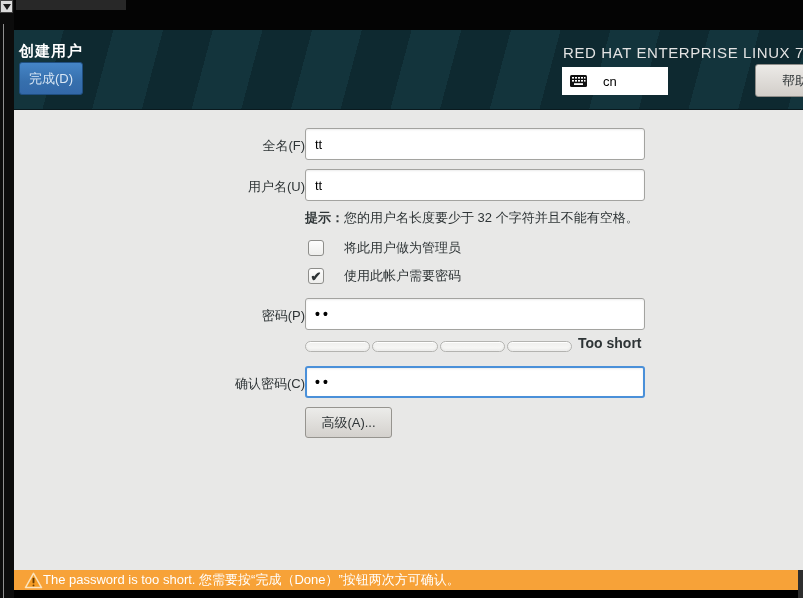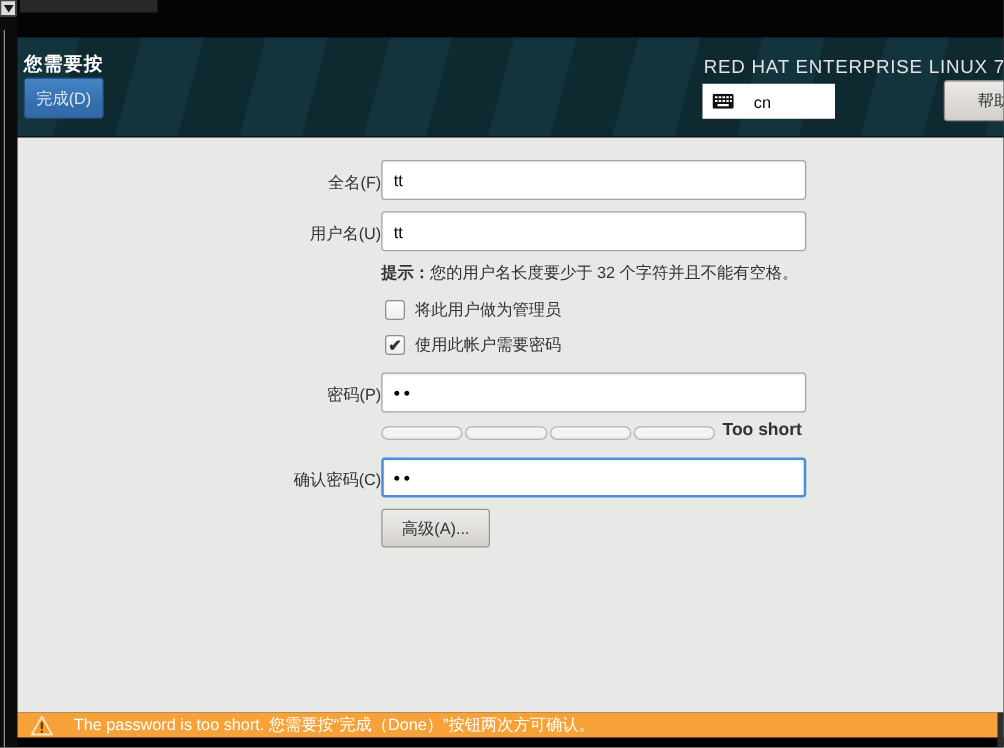--- a/index.html
+++ b/index.html
@@ -36,55 +36,55 @@
   
   .content { position:absolute; left:14px; top:110px; width:789px; height:460px; background:#e8e8e7; }
   .flabel { position:absolute; width:210px; text-align:right; font-size:13px; color:#2e3436; }
   .tfield { position:absolute; left:291px; width:340px; height:32px; background:#fff;
     border:1px solid #a3a3a0; border-radius:3px; padding:10px 9px; font-size:13px; color:#000;
     font-family:"Liberation Sans", sans-serif; box-shadow:inset 0 1px 2px rgba(0,0,0,0.08); }
   .tfield.focus { border:2px solid #4a90d9; padding:0 8px; }
   .tfield.pw { font-weight:bold; letter-spacing:3px; font-size:14px; }
   .hint { position:absolute; left:291px; top:99px; font-size:13px; color:#2e3436; }
   .hint b { font-weight:bold; }
-  .cbrow { position:absolute; left:294px; display:flex; align-items:center; gap:8px; cursor:pointer; }
+  .cbrow { position:absolute; left:294px; display:flex; align-items:center; gap:20px; cursor:pointer; }
   .cbbox { width:16px; height:16px; background:linear-gradient(#fdfdfd,#eeeeec); border:1px solid #8e8e8b;
     border-radius:3px; display:flex; align-items:center; justify-content:center;
     font-size:13px; font-weight:bold; color:#2e3436; line-height:1; }
   .cbrow .cblabel { font-size:13px; color:#2e3436; }
   .strength { position:absolute; left:291px; top:231px; width:267px; height:11px; display:flex; gap:2px; }
   .strength .seg { flex:1; border:1px solid #b3b3b0; border-radius:7px;
     background:linear-gradient(#efefed,#fafaf9); box-shadow:inset 0 1px 0 #ffffff, inset 0 -2px 2px rgba(0,0,0,0.05); }
   .strength-text { position:absolute; left:564px; top:225px; font-size:14px; font-weight:bold; color:#2e3436; }
   .adv-btn { position:absolute; left:291px; top:297px; width:87px; height:31px;
     background:linear-gradient(#ececea,#d4d1cd); border:1px solid #96948f; border-radius:3px;
     color:#2e3436; font-size:13px; font-family:"Liberation Sans", sans-serif; cursor:pointer; }
 
   
   .warnbar { position:absolute; left:14px; top:570px; width:789px; height:20px; background:#f7a238;
-    display:flex; align-items:center; padding-left:10px; gap:16px; }
+    display:flex; align-items:center; padding-left:10px; }
   .warnbar .wtext { color:#ffffff; font-size:13px; }
   .warn-edge { position:absolute; right:0; top:570px; width:5px; height:28px; background:#2e2e2e; }
 </style>
 </head>
 <body>
 
 <div class="screen">
 
   <div class="left-strip">
     <div class="vline"></div>
   </div>
   <div class="corner-icon"></div>
 
   <div class="top-strip">
     <div class="top-tab"></div>
   </div>
 
   <div class="banner">
-    <div class="page-title">您需要按</div>
+    <div class="page-title">创建用户</div>
     <button class="done-btn">完成(D)</button>
     <div class="product">RED HAT ENTERPRISE LINUX 7.6 安装</div>
     <div class="kbd-box">
       <svg width="17" height="12" viewBox="0 0 17 12">
         <rect x="0" y="0" width="17" height="12" rx="1.5" fill="#111"></rect>
         <g fill="#fff">
           <rect x="2" y="2" width="2" height="1.6"></rect>
             <rect x="5" y="2" width="2" height="1.6"></rect>
           <rect x="8" y="2" width="2" height="1.6"></rect>
             <rect x="11" y="2" width="2" height="1.6"></rect>

